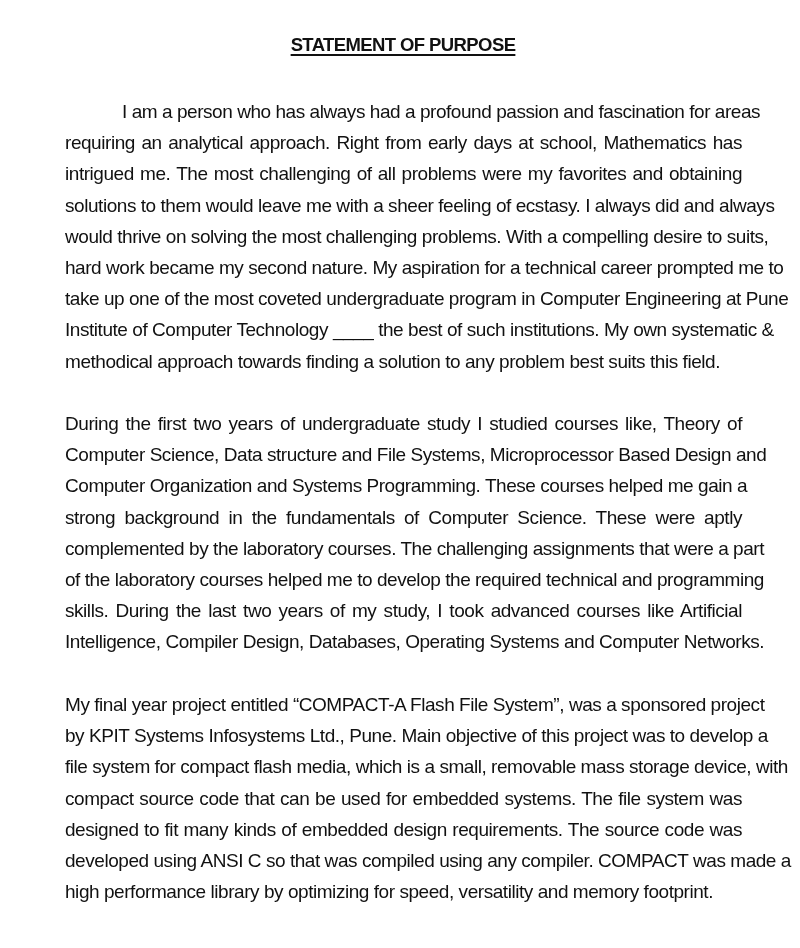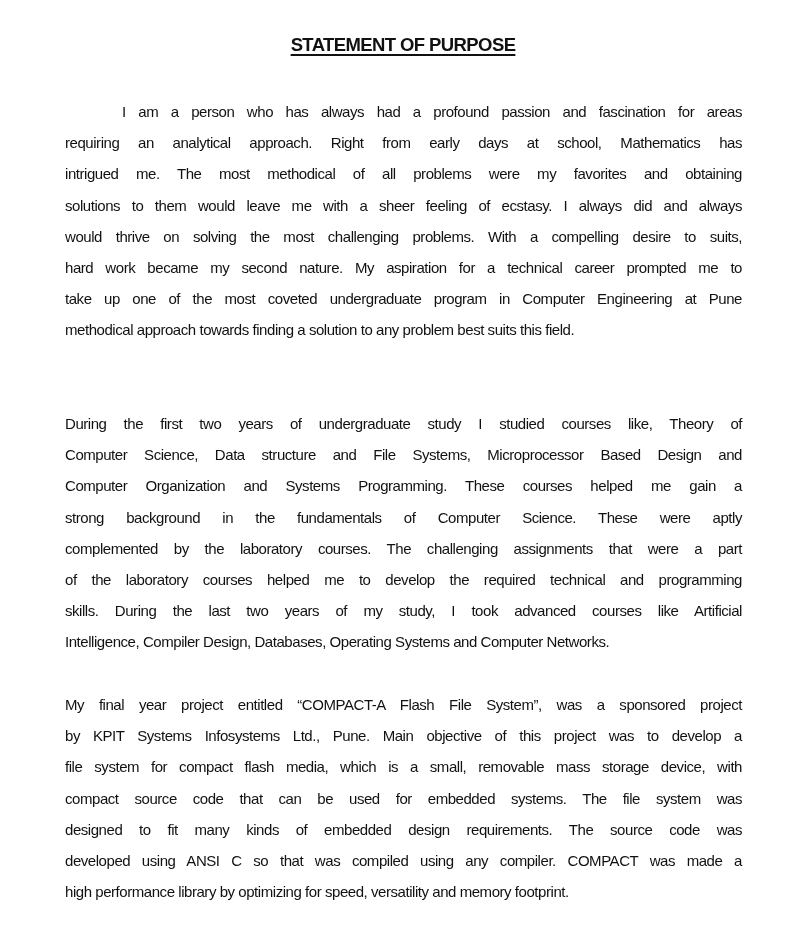--- a/index.html
+++ b/index.html
@@ -38,21 +38,21 @@
       color: #111;
     }
     .para {
       position: absolute;
       left: 65px;
       width: 677px;
     }
     .line {
       height: 31.2px;
       line-height: 31.2px;
-      font-size: 15px;
+      font-size: 19px;
       letter-spacing: -0.45px;
       white-space: nowrap;
       text-align: justify;
       text-align-last: justify;
       overflow: visible;
     }
     .line.last {
       text-align: center;
       text-align-last: left;
     }
@@ -68,25 +68,26 @@
 </head>
 <body>
 
 <div class="page">
 
   <div class="title">STATEMENT OF PURPOSE</div>
 
   <div class="para" id="p1">
     <div class="line indent">I am a person who has always had a profound passion and fascination for areas</div>
     <div class="line">requiring an analytical approach. Right from early days at school, Mathematics has</div>
-    <div class="line">intrigued me. The most methodical of all problems were my favorites and obtaining</div>
+    <div class="line">intrigued me. The most challenging of all problems were my favorites and obtaining</div>
     <div class="line">solutions to them would leave me with a sheer feeling of ecstasy. I always did and always</div>
     <div class="line">would thrive on solving the most challenging problems. With a compelling desire to suits,</div>
     <div class="line">hard work became my second nature. My aspiration for a technical career prompted me to</div>
     <div class="line"><span>take up one of the most coveted undergraduate program in Computer Engineering at</span> <span class="it">Pune</span></div>
+    <div class="line"><span class="it">Institute of Computer Technology</span> <span>____ the best of such institutions. My own systematic &amp;</span></div>
     <div class="line last">methodical approach towards finding a solution to any problem best suits this field.</div>
   </div>
 
   <div class="para" id="p2">
     <div class="line">During the first two years of undergraduate study I studied courses like, Theory of</div>
     <div class="line">Computer Science, Data structure and File Systems, Microprocessor Based Design and</div>
     <div class="line">Computer Organization and Systems Programming.  These courses helped me gain a</div>
     <div class="line">strong background in the fundamentals of Computer Science. These were aptly</div>
     <div class="line">complemented by the laboratory courses.  The challenging assignments that were a part</div>
     <div class="line">of the laboratory courses helped me to develop the required technical and programming</div>

